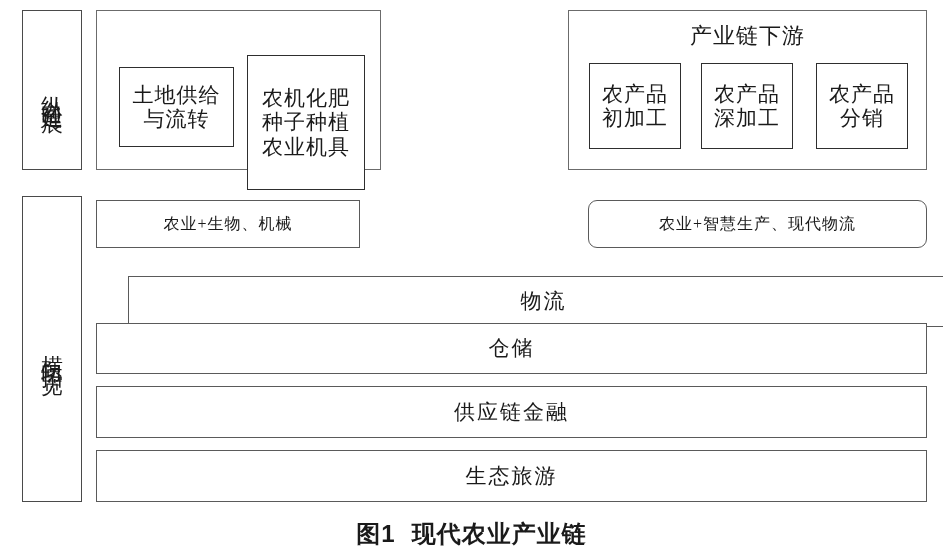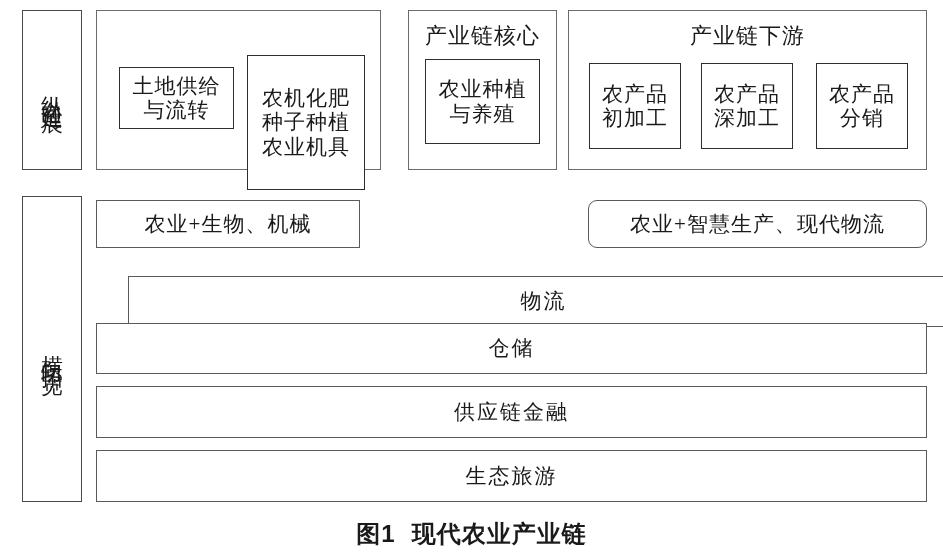--- a/index.html
+++ b/index.html
@@ -59,21 +59,21 @@
     border: 1.5px solid #2e2e2e;
     font-size: 21px;
     letter-spacing: 1px;
   }
   .wide-row {
     font-size: 21px;
     letter-spacing: 2px;
     border: 1.5px solid #5a5a5a;
   }
   .combo {
-    font-size: 21px;
+    font-size: 16px;
     letter-spacing: 1px;
     border: 1.5px solid #5a5a5a;
   }
   #caption {
     position: absolute;
     left: 0;
     right: 0;
     top: 518px;
     text-align: center;
     font-size: 24px;
@@ -87,32 +87,27 @@
 </head>
 <body>
 
 <div id="figure">
 
   <div class="box" style="left:22px; top:10px; width:60px; height:160px;">
     <span class="vert-label">纵向延展</span>
   </div>
 
   <div class="box group" style="left:96px; top:10px; width:285px; height:160px;">
-    <div class="box inner multi" style="left:22px; top:56px; width:115px; height:62px;">土地供给
+    <div class="box inner multi" style="left:22px; top:56px; width:115px; height:80px;">土地供给
 与流转</div>
     <div class="box inner multi" style="left:150px; top:44px; width:118px; height:135px;text-align:center;">农机化肥
 种子种植
 农业机具</div>
   </div>
 
-  <div class="box group" style="left:408px; top:10px; width:149px; height:160px;">
-    <div class="group-title" style="top:12px;">产业链核心</div>
-    <div class="box inner multi" style="left:16px; top:48px; width:115px; height:85px;">农业种植
-与养殖</div>
-  </div>
 
   <div class="box group" style="left:568px; top:10px; width:359px; height:160px;">
     <div class="group-title" style="top:12px;">产业链下游</div>
     <div class="box inner multi" style="left:20px; top:52px; width:92px; height:86px;">农产品
 初加工</div>
     <div class="box inner multi" style="left:132px; top:52px; width:92px; height:86px;">农产品
 深加工</div>
     <div class="box inner multi" style="left:247px; top:52px; width:92px; height:86px;">农产品
 分销</div>
   </div>

